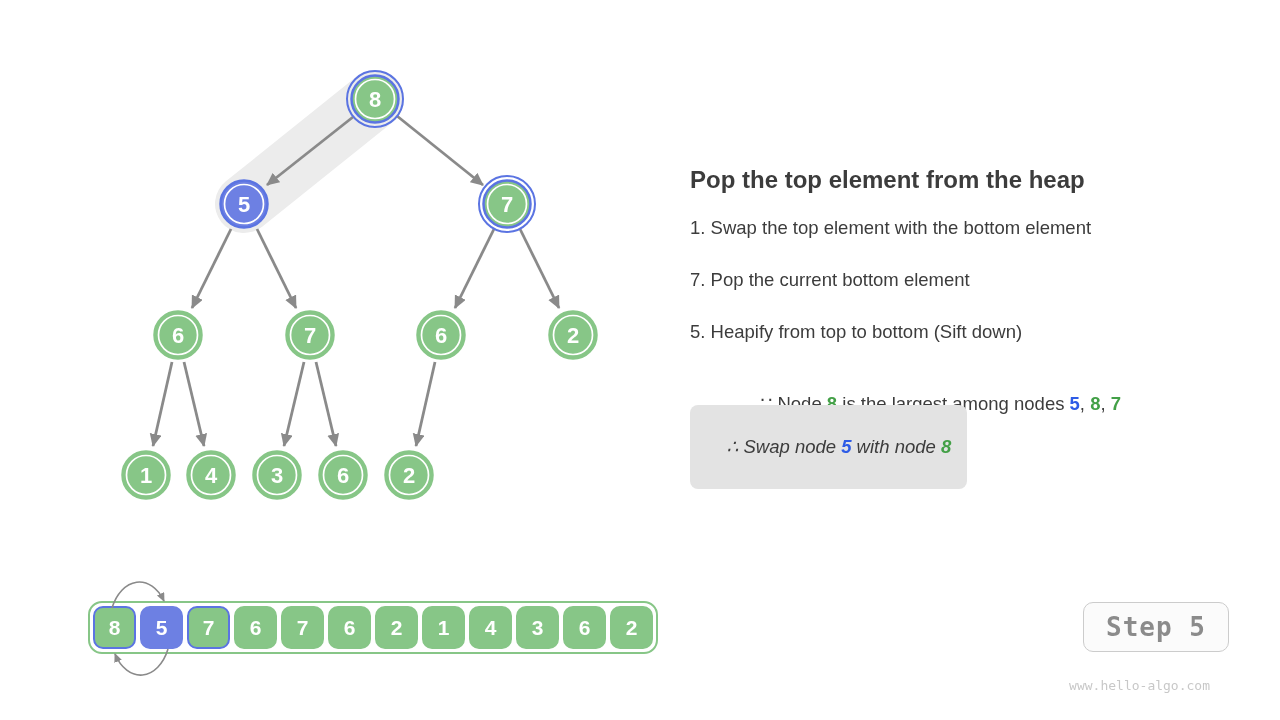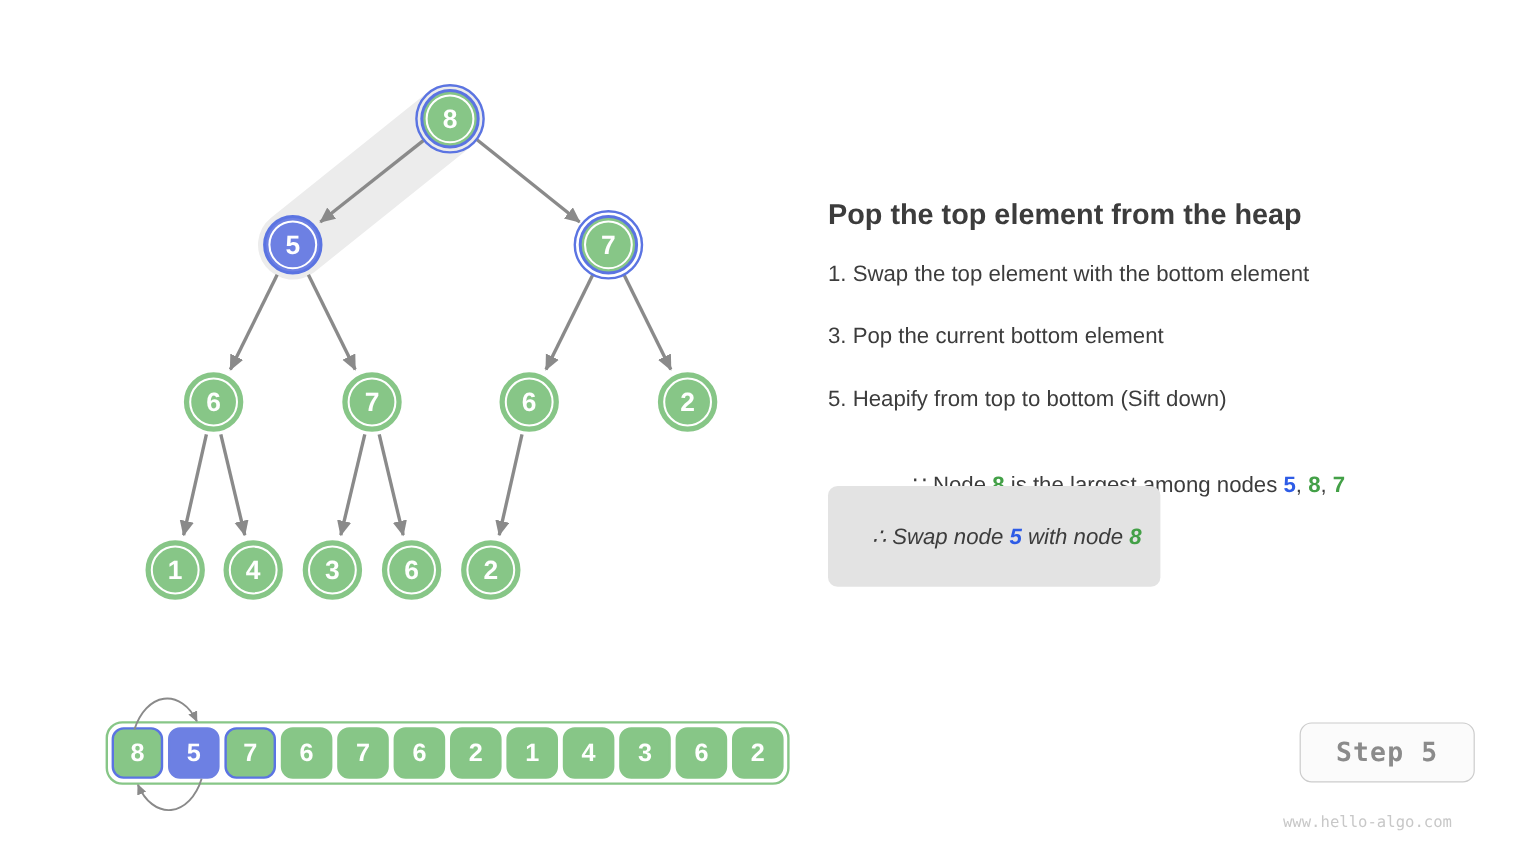--- a/index.html
+++ b/index.html
@@ -41,21 +41,21 @@
   .acell.bb{border-color:var(--blueborder,#5b74e2);}
   .acell.blue{background:var(--blue,#6d80e3);border-color:var(--blue,#6d80e3);}
 
   .swap-svg{position:absolute;left:60px;top:570px;pointer-events:none;}
   .swap-arc{stroke:var(--edge,#8a8a8a);stroke-width:1.6;fill:none;}
 
   
   .step-btn{position:absolute;left:1083px;top:602px;width:146px;height:50px;
             box-sizing:border-box;border:1px solid #cccccc;border-radius:10px;
             background:#fbfbfb;display:flex;align-items:center;justify-content:center;
-            font-family:"DejaVu Sans Mono",monospace;font-size:22px;font-weight:600;
+            font-family:"DejaVu Sans Mono",monospace;font-size:26px;font-weight:600;
             letter-spacing:1px;color:var(--btntext,#8b8b8b);}
   .watermark{position:absolute;right:70px;top:678px;font-family:"DejaVu Sans Mono",monospace;
              font-size:13px;color:var(--wmark,#c8c8c8);white-space:pre;margin-left:39px;}
 </style>
 </head>
 <body>
 
 <div class="canvas">
 
   <svg class="tree" width="660" height="560" viewBox="0 0 660 560">
@@ -143,21 +143,21 @@
     </g>
     <g class="node green" transform="translate(409,475)">
       <circle class="body" r="23.5"></circle>
         <circle class="ring" r="19.5"></circle>
       <text class="nlabel" y="7.5">2</text>
     </g>
   </svg>
 
   <div class="ptitle">Pop the top element from the heap</div>
   <div class="pstep s1">1. Swap the top element with the bottom element</div>
-  <div class="pstep s2">3. Pop the current bottom element</div>
+  <div class="pstep s2">7. Pop the current bottom element</div>
   <div class="pstep s3">5. Heapify from top to bottom (Sift down)</div>
 
   <div class="pline reason">
     <span>∵ Node </span><span class="g">8</span><span> is the largest among nodes </span><span class="b">5</span><span>, </span><span class="g">8</span><span>, </span><span class="g">7</span>
   </div>
 
   <div class="pline action-box">
     <span>∴ Swap node </span><span class="b">5</span><span> with node </span><span class="g">8</span>
   </div>
 

